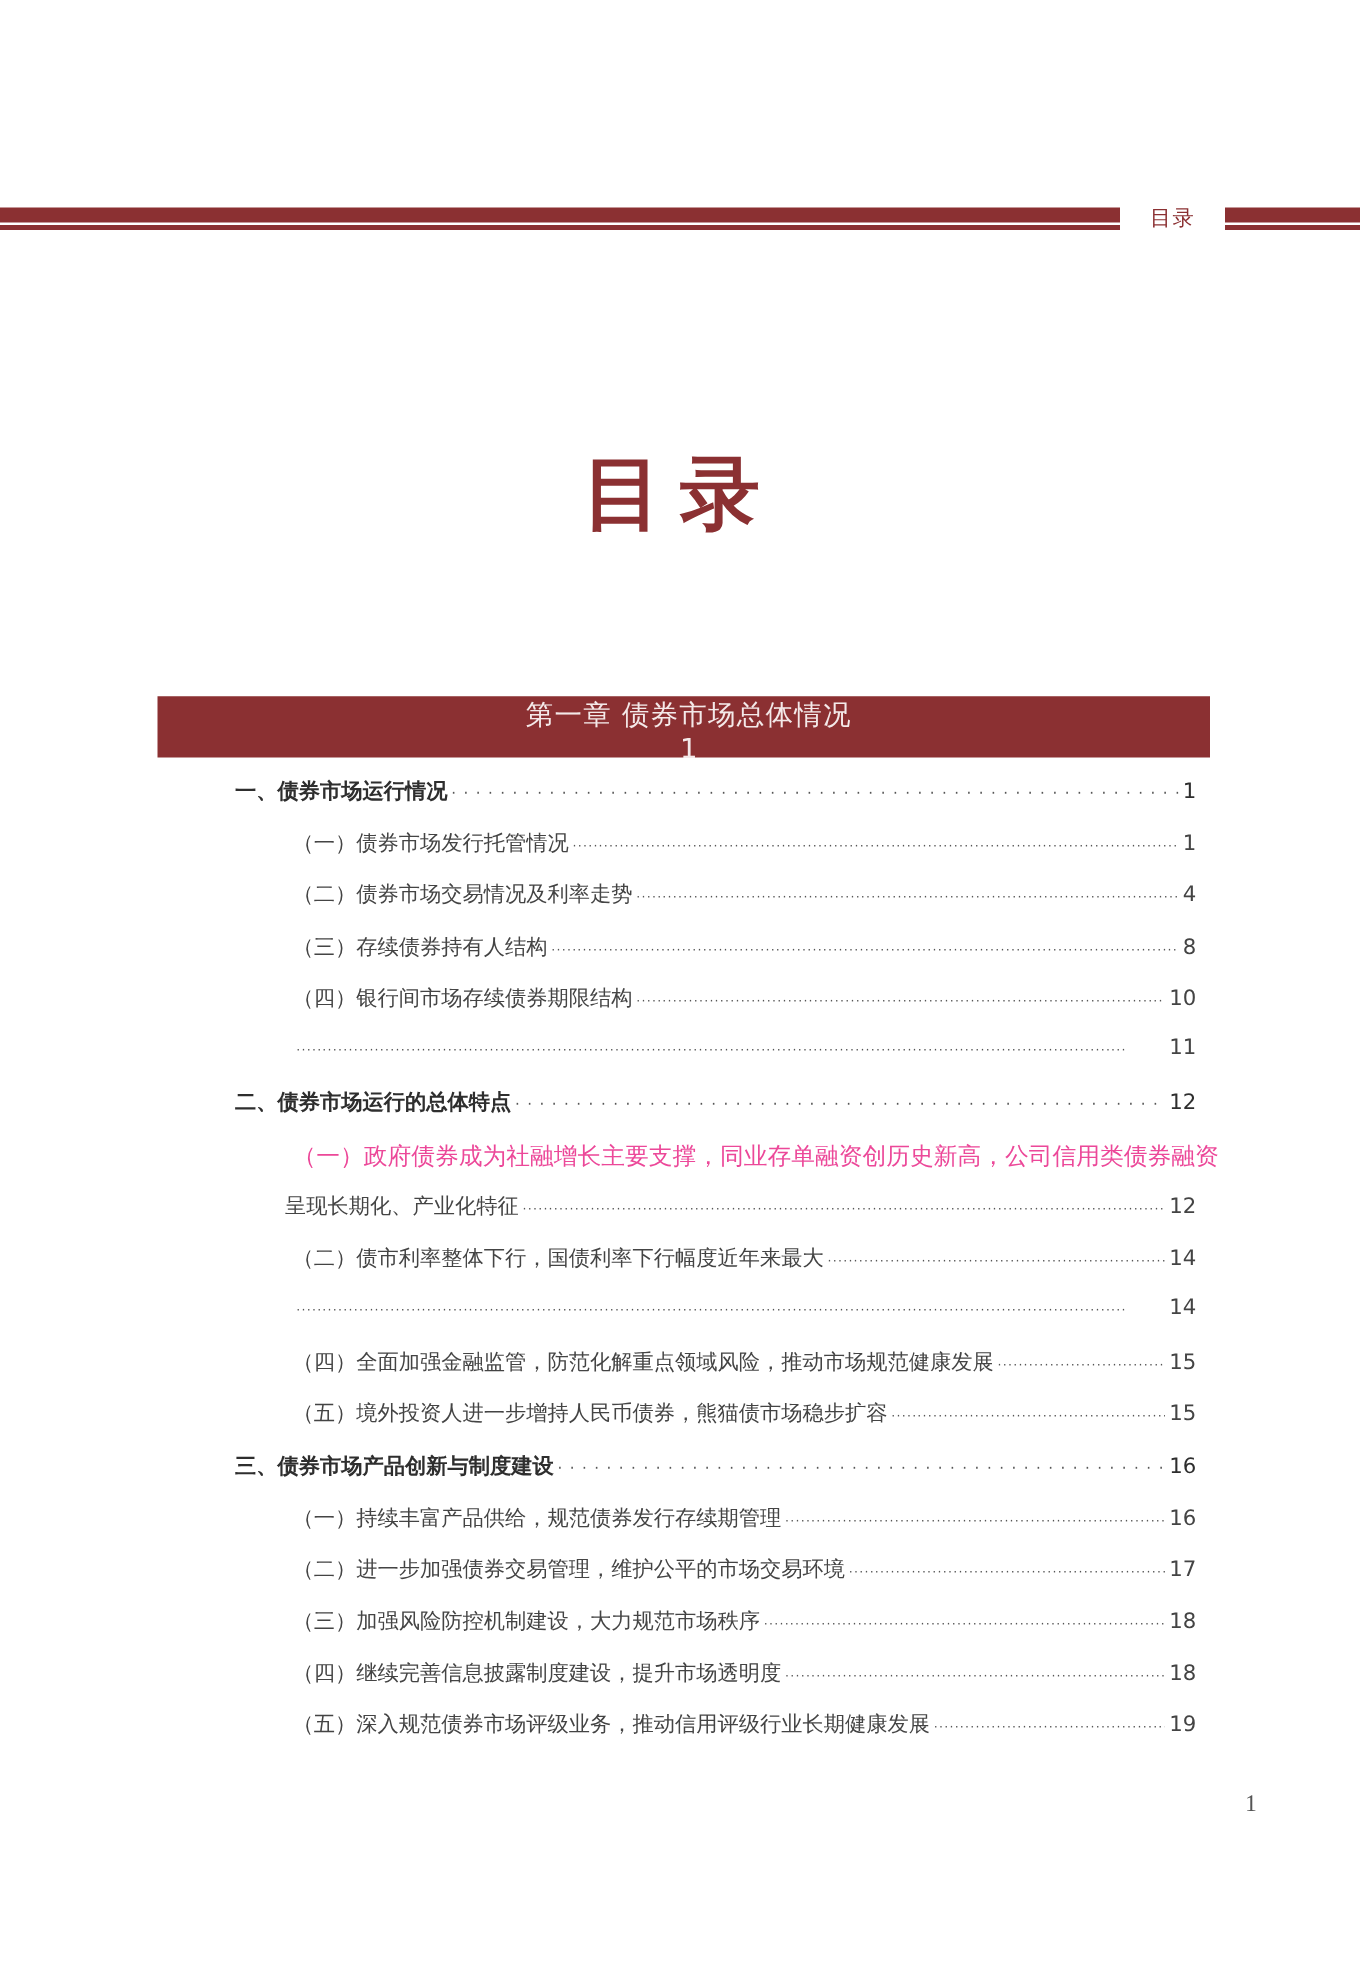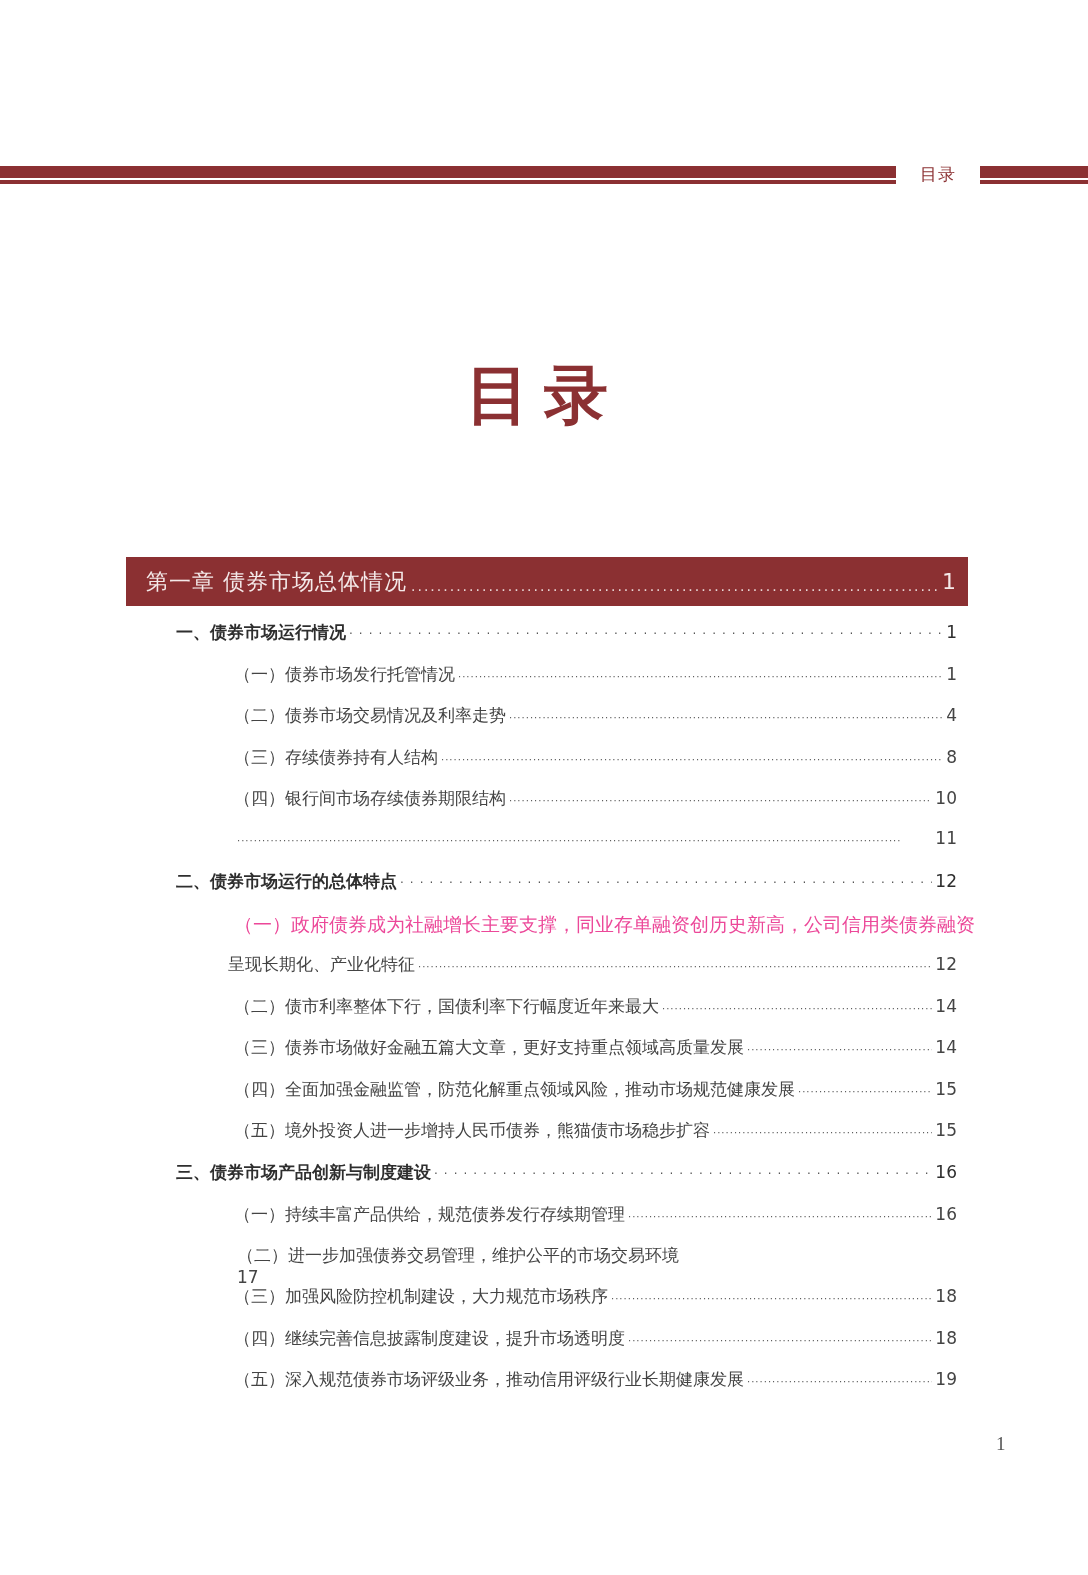--- a/index.html
+++ b/index.html
@@ -14,33 +14,33 @@
   .hdr-label { position: absolute; top: 163px; left: 920px; width: 40px; font-size: 17px;
                color: #8b3032; letter-spacing: 1px; }
 
   
   .big-title { position: absolute; top: 352px; left: 0; width: 1088px; text-align: center;
                font-size: 64px; font-weight: bold; color: #8b3032; letter-spacing: 14px; }
 
   
   .chapter { position: absolute; left: 126px; top: 557px; width: 842px; height: 49px;
              background: #8b3032; color: #f4e9e9; display: flex; align-items: center;
-             box-sizing: border-box; padding: 0 12px 0 20px; font-size: 22px; }
+             box-sizing: border-box; padding: 0 12px 0 20px; font-size: 22px; flex-direction: column; }
   .chapter .txt { white-space: nowrap; letter-spacing: 1px; }
   .chapter .dots { flex: 1; overflow: hidden; white-space: nowrap; margin: 0 4px;
                    font-size: 14px; letter-spacing: 2px; color: #e8d8d8; position: relative; top: 4px; }
   .chapter .pg { font-size: 22px; }
 
   
   .row { position: absolute; display: flex; align-items: baseline; height: 30px; right: 131px; }
   .row .txt { white-space: nowrap; }
   .row .dots { flex: 1; overflow: hidden; white-space: nowrap; color: #555; margin: 0 3px; }
   .row .pg { white-space: nowrap; }
 
-  .lvl1 { left: 176px; font-size: 17px; font-weight: bold; color: #2e2e2e; }
+  .lvl1 { left: 188px; font-size: 17px; font-weight: bold; color: #2e2e2e; }
   .lvl1 .dots { letter-spacing: 6px; font-size: 12px; font-weight: normal; }
   .lvl1 .pg { font-weight: normal; font-size: 17px; }
 
   .lvl2 { left: 234px; font-size: 17px; color: #444; }
   .lvl2 .dots { letter-spacing: 1px; font-size: 10px; }
   .lvl2 .pg { font-size: 17px; }
 
   .wrap-line1 { position: absolute; left: 234px; right: 131px; font-size: 19px; color: #ec4899;
                 white-space: nowrap; text-align: justify; }
   .cont { left: 228px; }
@@ -113,21 +113,20 @@
   <span class="pg">12</span>
 </div>
 
 <div class="row lvl2" style="top:995px;">
   <span class="txt">（二）债市利率整体下行，国债利率下行幅度近年来最大</span>
   <span class="dots">·······························································································································································</span>
   <span class="pg">14</span>
 </div>
 
 <div class="row lvl2" style="top:1036px;">
-  <span class="txt">（三）债券市场做好金融五篇大文章，更好支持重点领域高质量发展</span>
   <span class="dots">·······························································································································································</span>
   <span class="pg">14</span>
 </div>
 
 <div class="row lvl2" style="top:1078px;">
   <span class="txt">（四）全面加强金融监管，防范化解重点领域风险，推动市场规范健康发展</span>
   <span class="dots">·······························································································································································</span>
   <span class="pg">15</span>
 </div>
 
@@ -142,21 +141,21 @@
   <span class="dots">··················································································</span>
   <span class="pg">16</span>
 </div>
 
 <div class="row lvl2" style="top:1203px;">
   <span class="txt">（一）持续丰富产品供给，规范债券发行存续期管理</span>
   <span class="dots">·······························································································································································</span>
   <span class="pg">16</span>
 </div>
 
-<div class="row lvl2" style="top:1244px;flex-direction:column;">
+<div class="row lvl2" style="top:1244px;">
   <span class="txt">（二）进一步加强债券交易管理，维护公平的市场交易环境</span>
   <span class="dots">·······························································································································································</span>
   <span class="pg">17</span>
 </div>
 
 <div class="row lvl2" style="top:1285px;">
   <span class="txt">（三）加强风险防控机制建设，大力规范市场秩序</span>
   <span class="dots">·······························································································································································</span>
   <span class="pg">18</span>
 </div>

